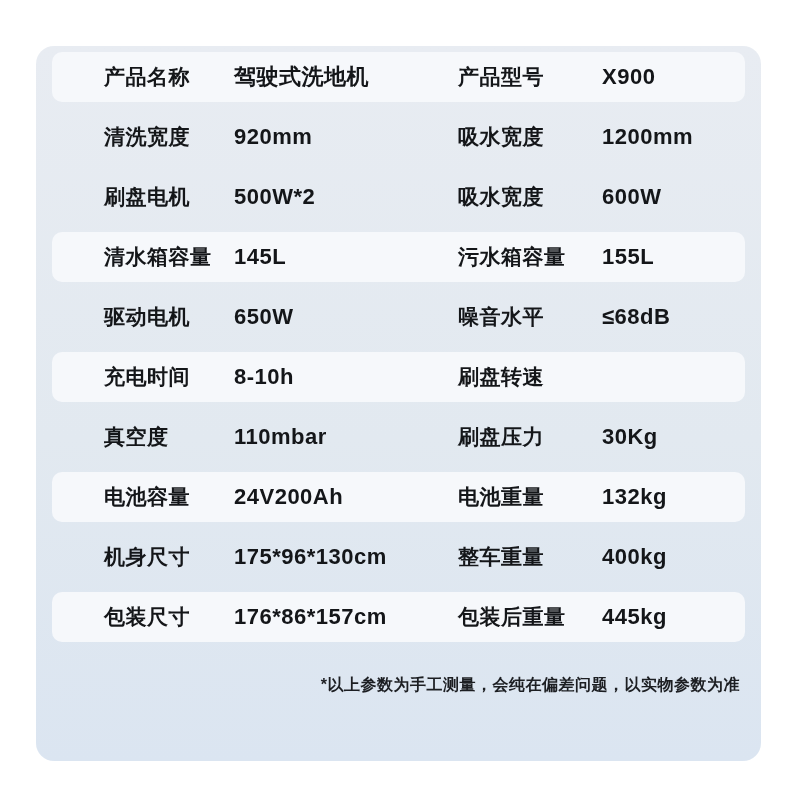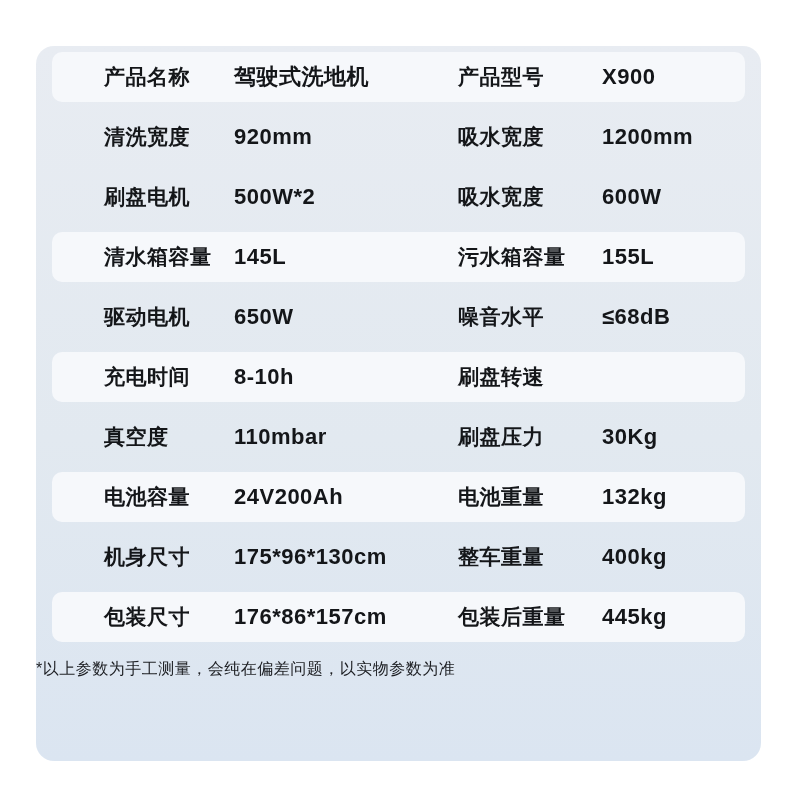--- a/index.html
+++ b/index.html
@@ -51,24 +51,25 @@
   }
   .spec-value {
     font-size: 22px;
     font-weight: 700;
     color: var(--text, #141619);
     letter-spacing: 0.5px;
   }
   .footnote {
     position: relative;
     z-index: 1;
-    margin-top: 7px;
+    margin-top: 23px;
     padding-right: 21px;
+    text-align: right;
     font-size: 16px;
-    font-weight: normal;
+    font-weight: bold;
     color: #1c1e22;
     letter-spacing: 0.5px;
   }
 </style>
 </head>
 <body>
 
 <div class="card">
   <div class="rows" id="rows">
   <div class="row alt">

